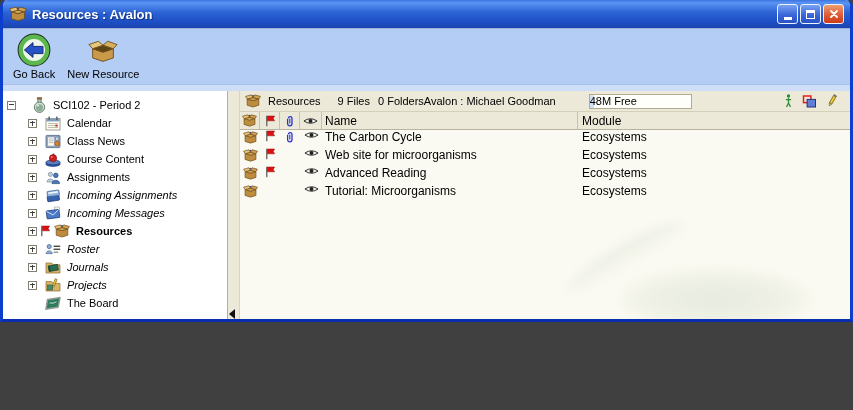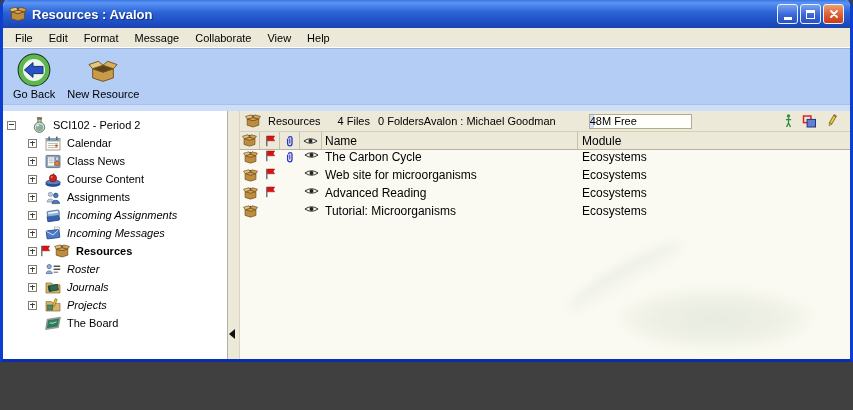--- a/index.html
+++ b/index.html
@@ -1,20 +1,20 @@
 <!DOCTYPE html>
 <html><head>
 <meta charset="utf-8">
 <style>
   * { box-sizing: border-box; margin: 0; padding: 0; }
   html,body { background:#404040; }
   body { font-family:"Liberation Sans", sans-serif; font-size:11px; color:#000; }
 
   .window{
-    width:853px;height:362px;position:relative;
+    width:853px;height:322px;position:relative;
     border-left:3px solid #0c3fce;border-right:3px solid #0c3fce;border-bottom:3px solid #0a2fae;
     border-radius:7px 7px 0 0;overflow:hidden;background:#ece9d8;
   }
 
   
   .titlebar{
     height:28px;display:flex;align-items:center;padding:0 6px 0 6px;
     background:linear-gradient(180deg,#3a74e0 0%,#5a94f4 10%,#2b62d4 45%,#1e4ec4 80%,#1a44ae 100%);
     border-radius:5px 5px 0 0;
   }
@@ -284,29 +284,20 @@
           <span class="g-max"></span>
         </button>
       <button class="wbtn close">
           <svg class="g-x" viewBox="0 0 10 10">
             <path d="M2 2 L8 8 M8 2 L2 8" stroke="#fff" stroke-width="1.8" stroke-linecap="round"></path>
           </svg>
         </button>
     </div>
   </div>
 
-  <div class="menubar">
-    <span class="menuitem">File</span>
-    <span class="menuitem">Edit</span>
-    <span class="menuitem">Format</span>
-    <span class="menuitem">Message</span>
-    <span class="menuitem">Collaborate</span>
-    <span class="menuitem">View</span>
-    <span class="menuitem">Help</span>
-  </div>
 
   <div class="toolbar">
     <div class="tbtn">
       <svg class="tbic">
           <use href="#i-back"></use>
         </svg>
       <span class="tblabel">Go Back</span>
     </div>
     <div class="tbtn">
       <svg class="tbic2">
@@ -413,21 +404,21 @@
       <div class="collapse-tri"></div>
     </div>
 
     <div class="rightpanel">
 
       <div class="infobar">
         <svg width="16" height="16">
             <use href="#i-box"></use>
           </svg>
         <span class="ib-title">Resources</span>
-        <span class="ib-files">4 Files</span>
+        <span class="ib-files">9 Files</span>
         <span class="ib-folders">0 Folders</span>
         <span class="ib-account">Avalon : Michael Goodman</span>
         <div class="freebox">
           <div class="freefill"></div>
           <span class="freetext">48M Free</span>
         </div>
         <div class="ib-icons">
           <svg width="9" height="14">
               <use href="#i-person"></use>
             </svg>

